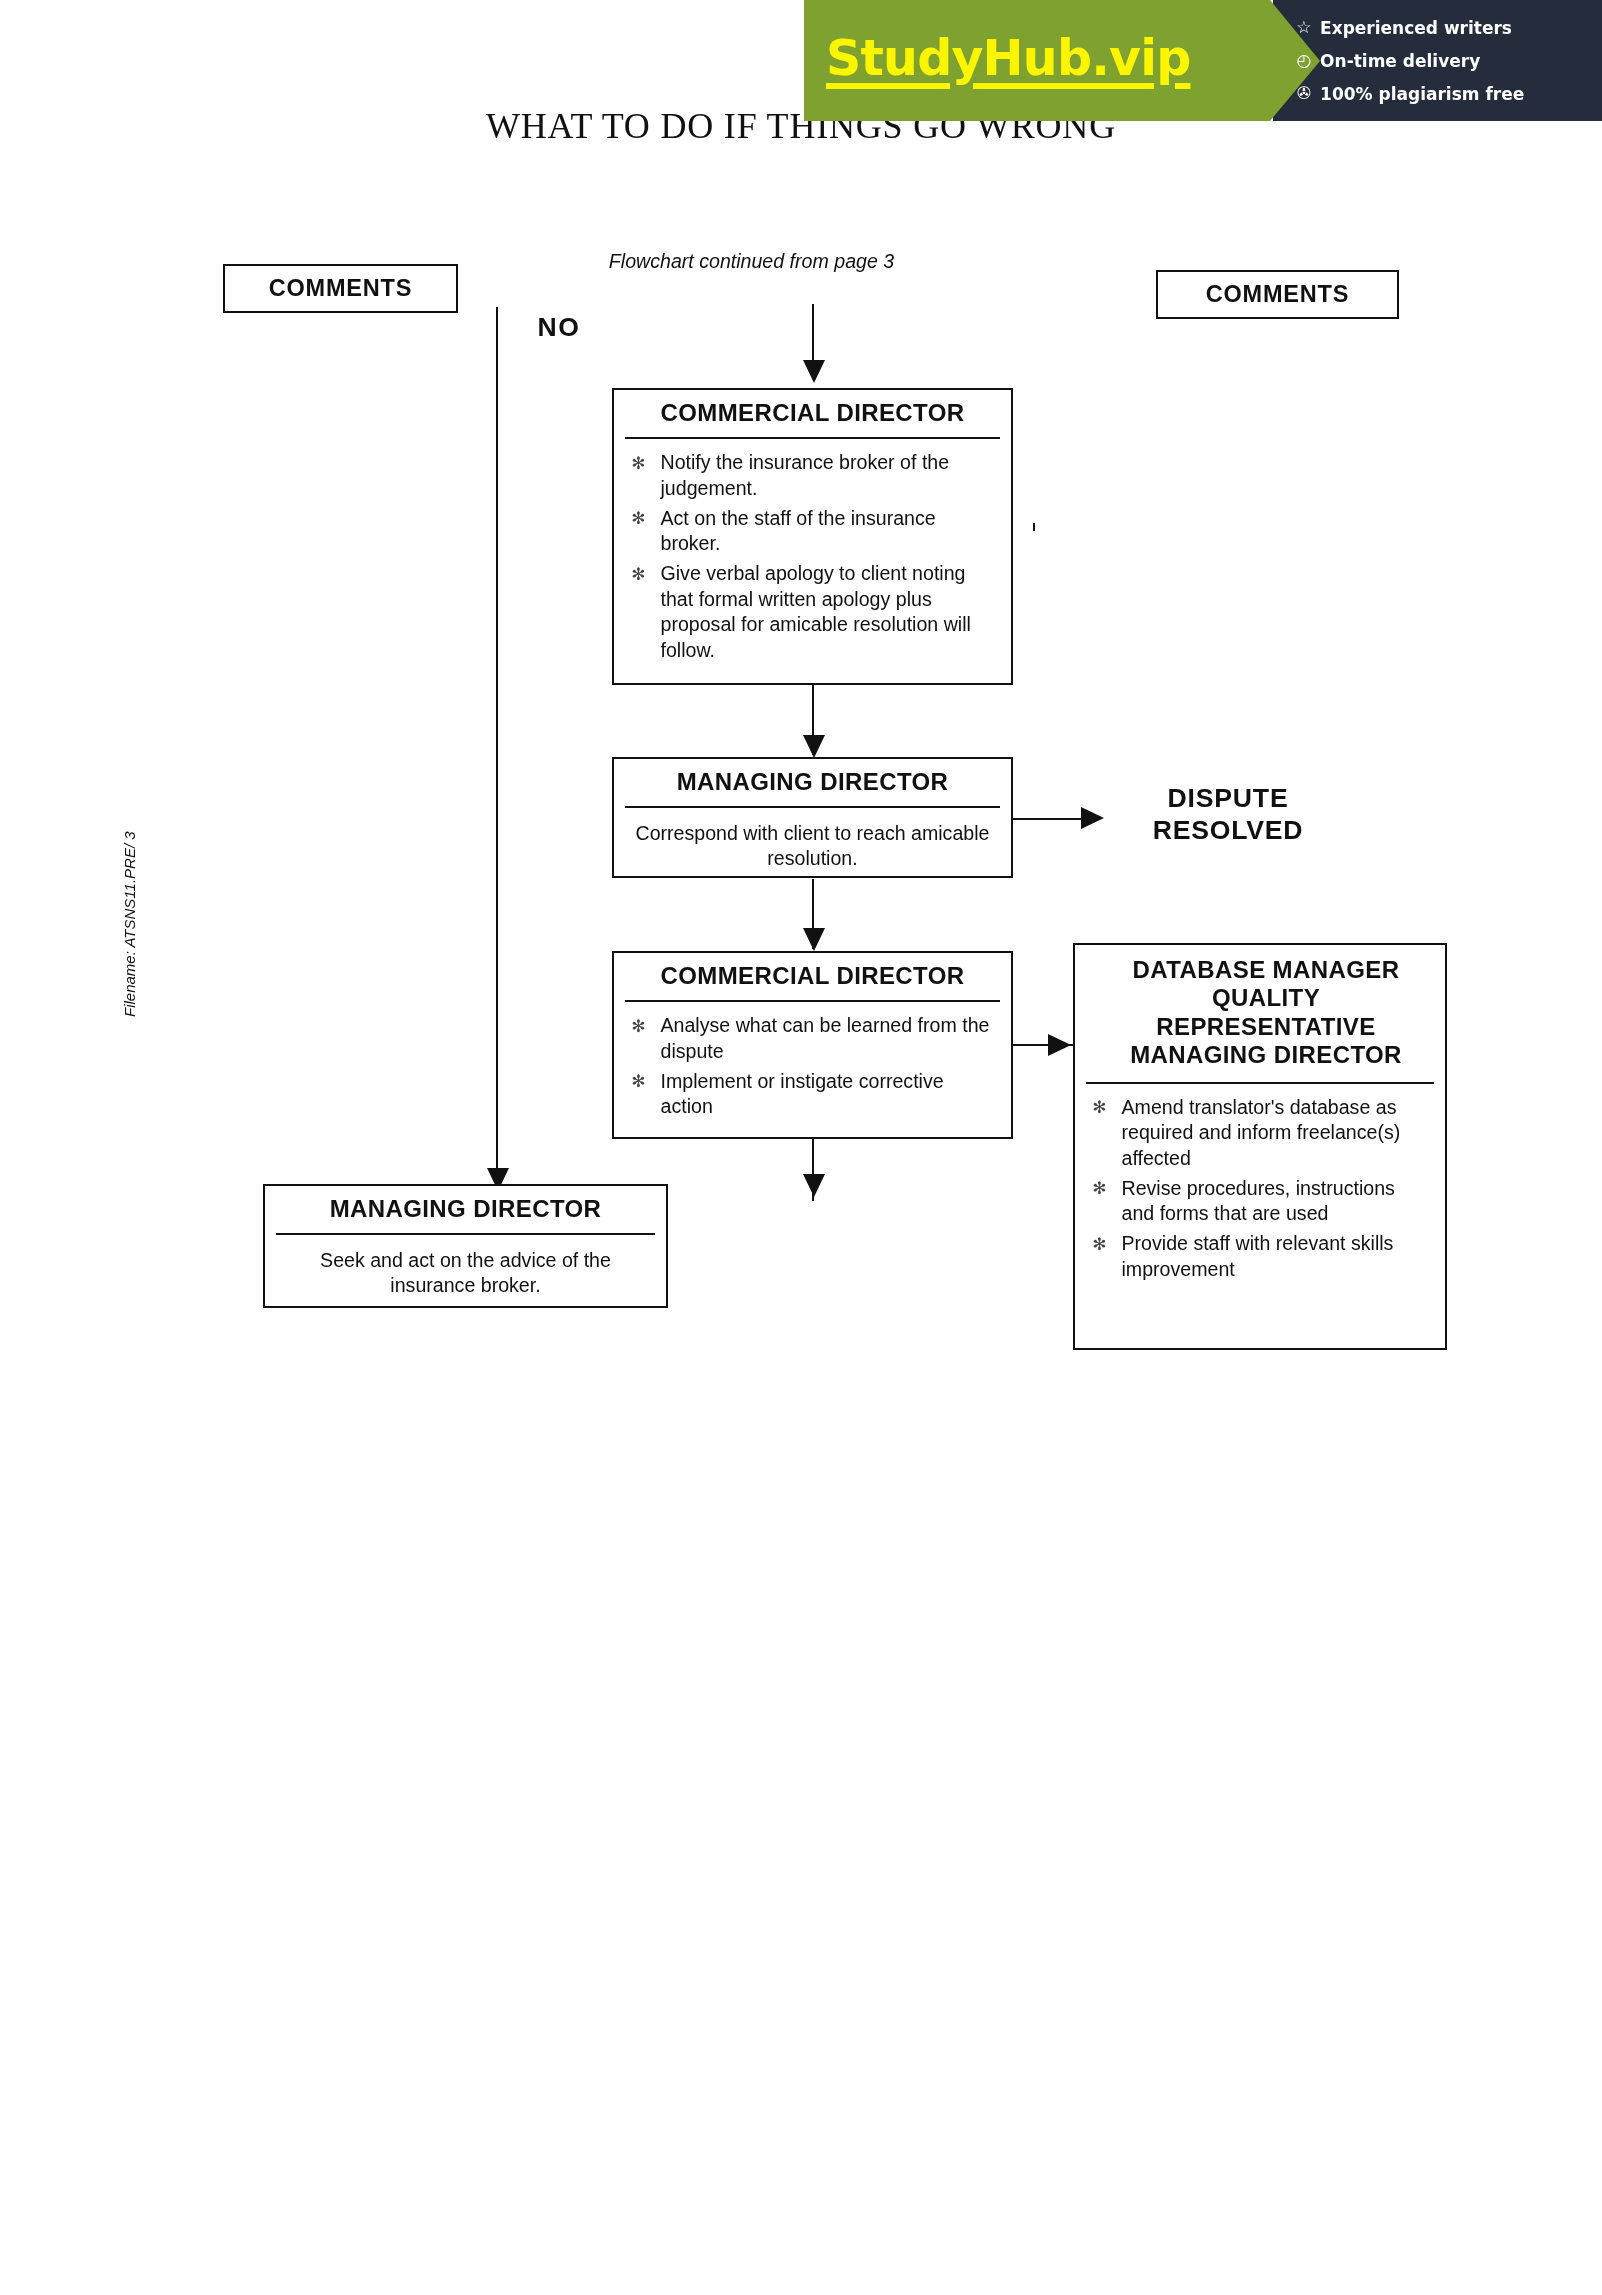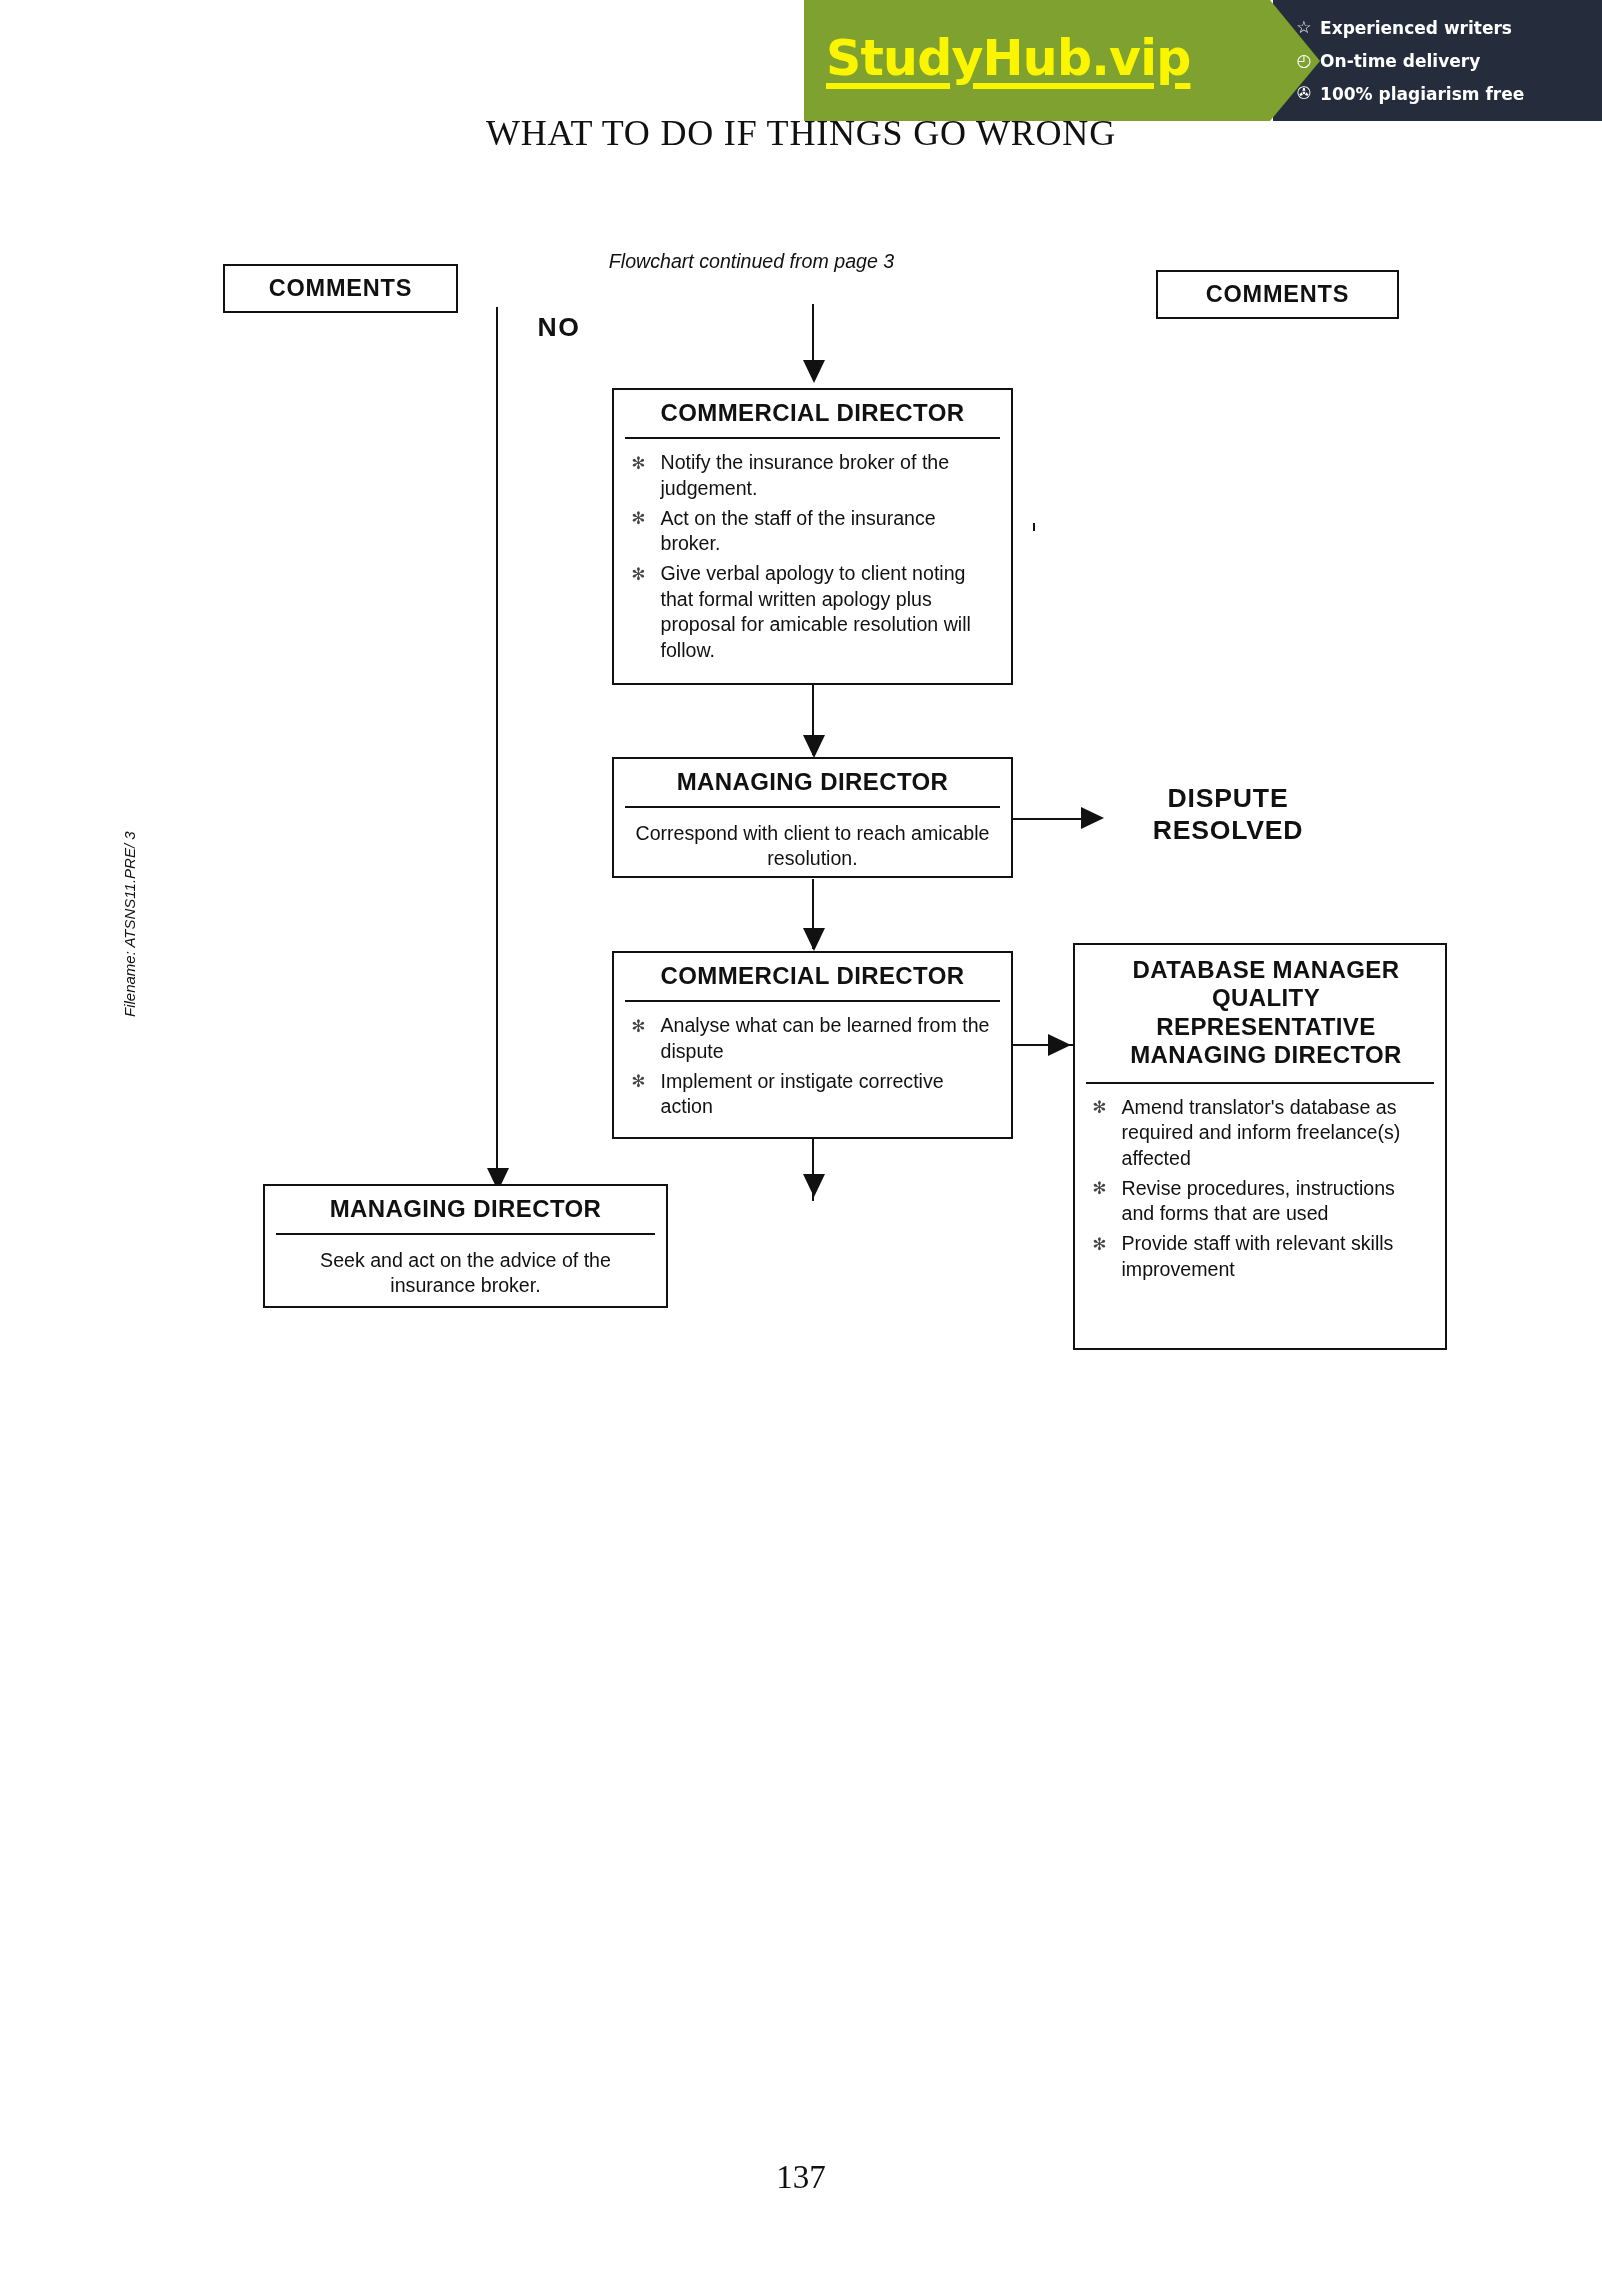--- a/index.html
+++ b/index.html
@@ -31,21 +31,21 @@
   .feat-list{position:absolute;left:485px;top:11px;width:313px;}
   .feat{
     display:flex;align-items:center;gap:7.8px;color:#ffffff;
     font-family:"DejaVu Sans", sans-serif;font-weight:bold;font-size:17px;
     height:33px;padding-left:6.3px;white-space:nowrap;
   }
   .feat .gl{font-size:17px;line-height:1;display:inline-block;width:17px;text-align:center;}
 
   
   .doc-title{
-    position:absolute;left:0;top:112px;width:1602px;text-align:center;
+    position:absolute;left:0;top:105px;width:1602px;text-align:center;
     font-family:"Liberation Serif", serif;font-size:36px;letter-spacing:0.8px;
     color:#111;z-index:10;
   }
   .page-num{
     position:absolute;left:0;top:2159px;width:1602px;text-align:center;
     font-family:"Liberation Serif", serif;font-size:33px;color:#111;
   }
   .filename{
     position:absolute;left:121px;top:1017px;
     font-family:"Liberation Sans", sans-serif;font-style:italic;
@@ -217,16 +217,15 @@
     <div class="box" style="left:263px;top:1184px;width:405px;height:124px;">
       <div class="box-head">MANAGING DIRECTOR</div>
       <div class="rule"></div>
       <div class="box-body center">Seek and act on the advice of the insurance broker.</div>
     </div>
 
     <div class="tick" style="left:1033px;top:523px;height:7.8px;"></div>
 
   </div>
 
-  <div class="page-num">137</div>
 
 </div>
 
 
 </body></html>

